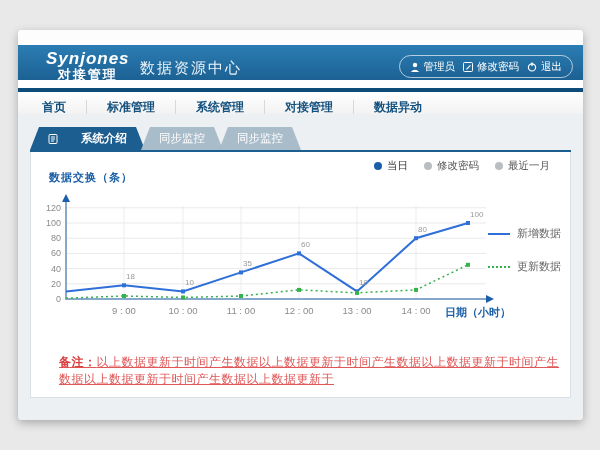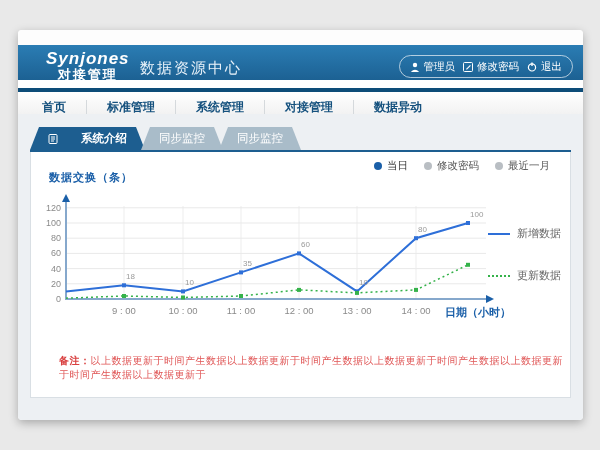--- a/index.html
+++ b/index.html
@@ -47,26 +47,26 @@
   .radio{display:flex;align-items:center;gap:5px;font-size:10.5px;color:#555;cursor:pointer;}
   .radio .dot{width:8px;height:8px;border-radius:50%;background:#b9bec3;}
   .radio.selected .dot{background:#1a5fa8;}
   .radio.selected{color:#333;}
   .y-title{position:absolute;left:18px;top:18px;font-size:11px;font-weight:bold;color:#1a5fa8;letter-spacing:1px;}
   .chart{position:absolute;left:10px;top:36px;}
   .ytick{font-size:9px;fill:#8a8a8a;text-anchor:end;}
   .xtick{font-size:9.5px;fill:#8a8a8a;text-anchor:middle;}
   .xlabel{font-size:11px;font-weight:bold;fill:#1a5fa8;text-anchor:middle;}
   .ptlabel{font-size:8px;fill:#9a9a9a;}
-  .series-legend{position:absolute;left:457px;top:74px;display:flex;flex-direction:column;gap:27px;}
+  .series-legend{position:absolute;left:457px;top:74px;display:flex;flex-direction:column;gap:18px;}
   .legend-row{display:flex;align-items:center;gap:7px;font-size:11px;color:#666;}
   .sample{width:22px;height:0;}
   .sample.solid{border-top:2px solid #2e6fd8;}
   .sample.dotted{border-top:2px dotted #35b24a;}
-  .note{position:absolute;left:28px;top:202px;font-size:10px;color:#e05757;letter-spacing:.5px;}
+  .note{position:absolute;left:28px;top:202px;font-size:12px;color:#e05757;letter-spacing:.5px;text-decoration:underline;}
   .note b{color:#d94040;}
 </style>
 </head>
 <body>
 
 <div class="window">
   <div class="chrome-top"></div>
 
   <div class="header">
     <div class="logo">

